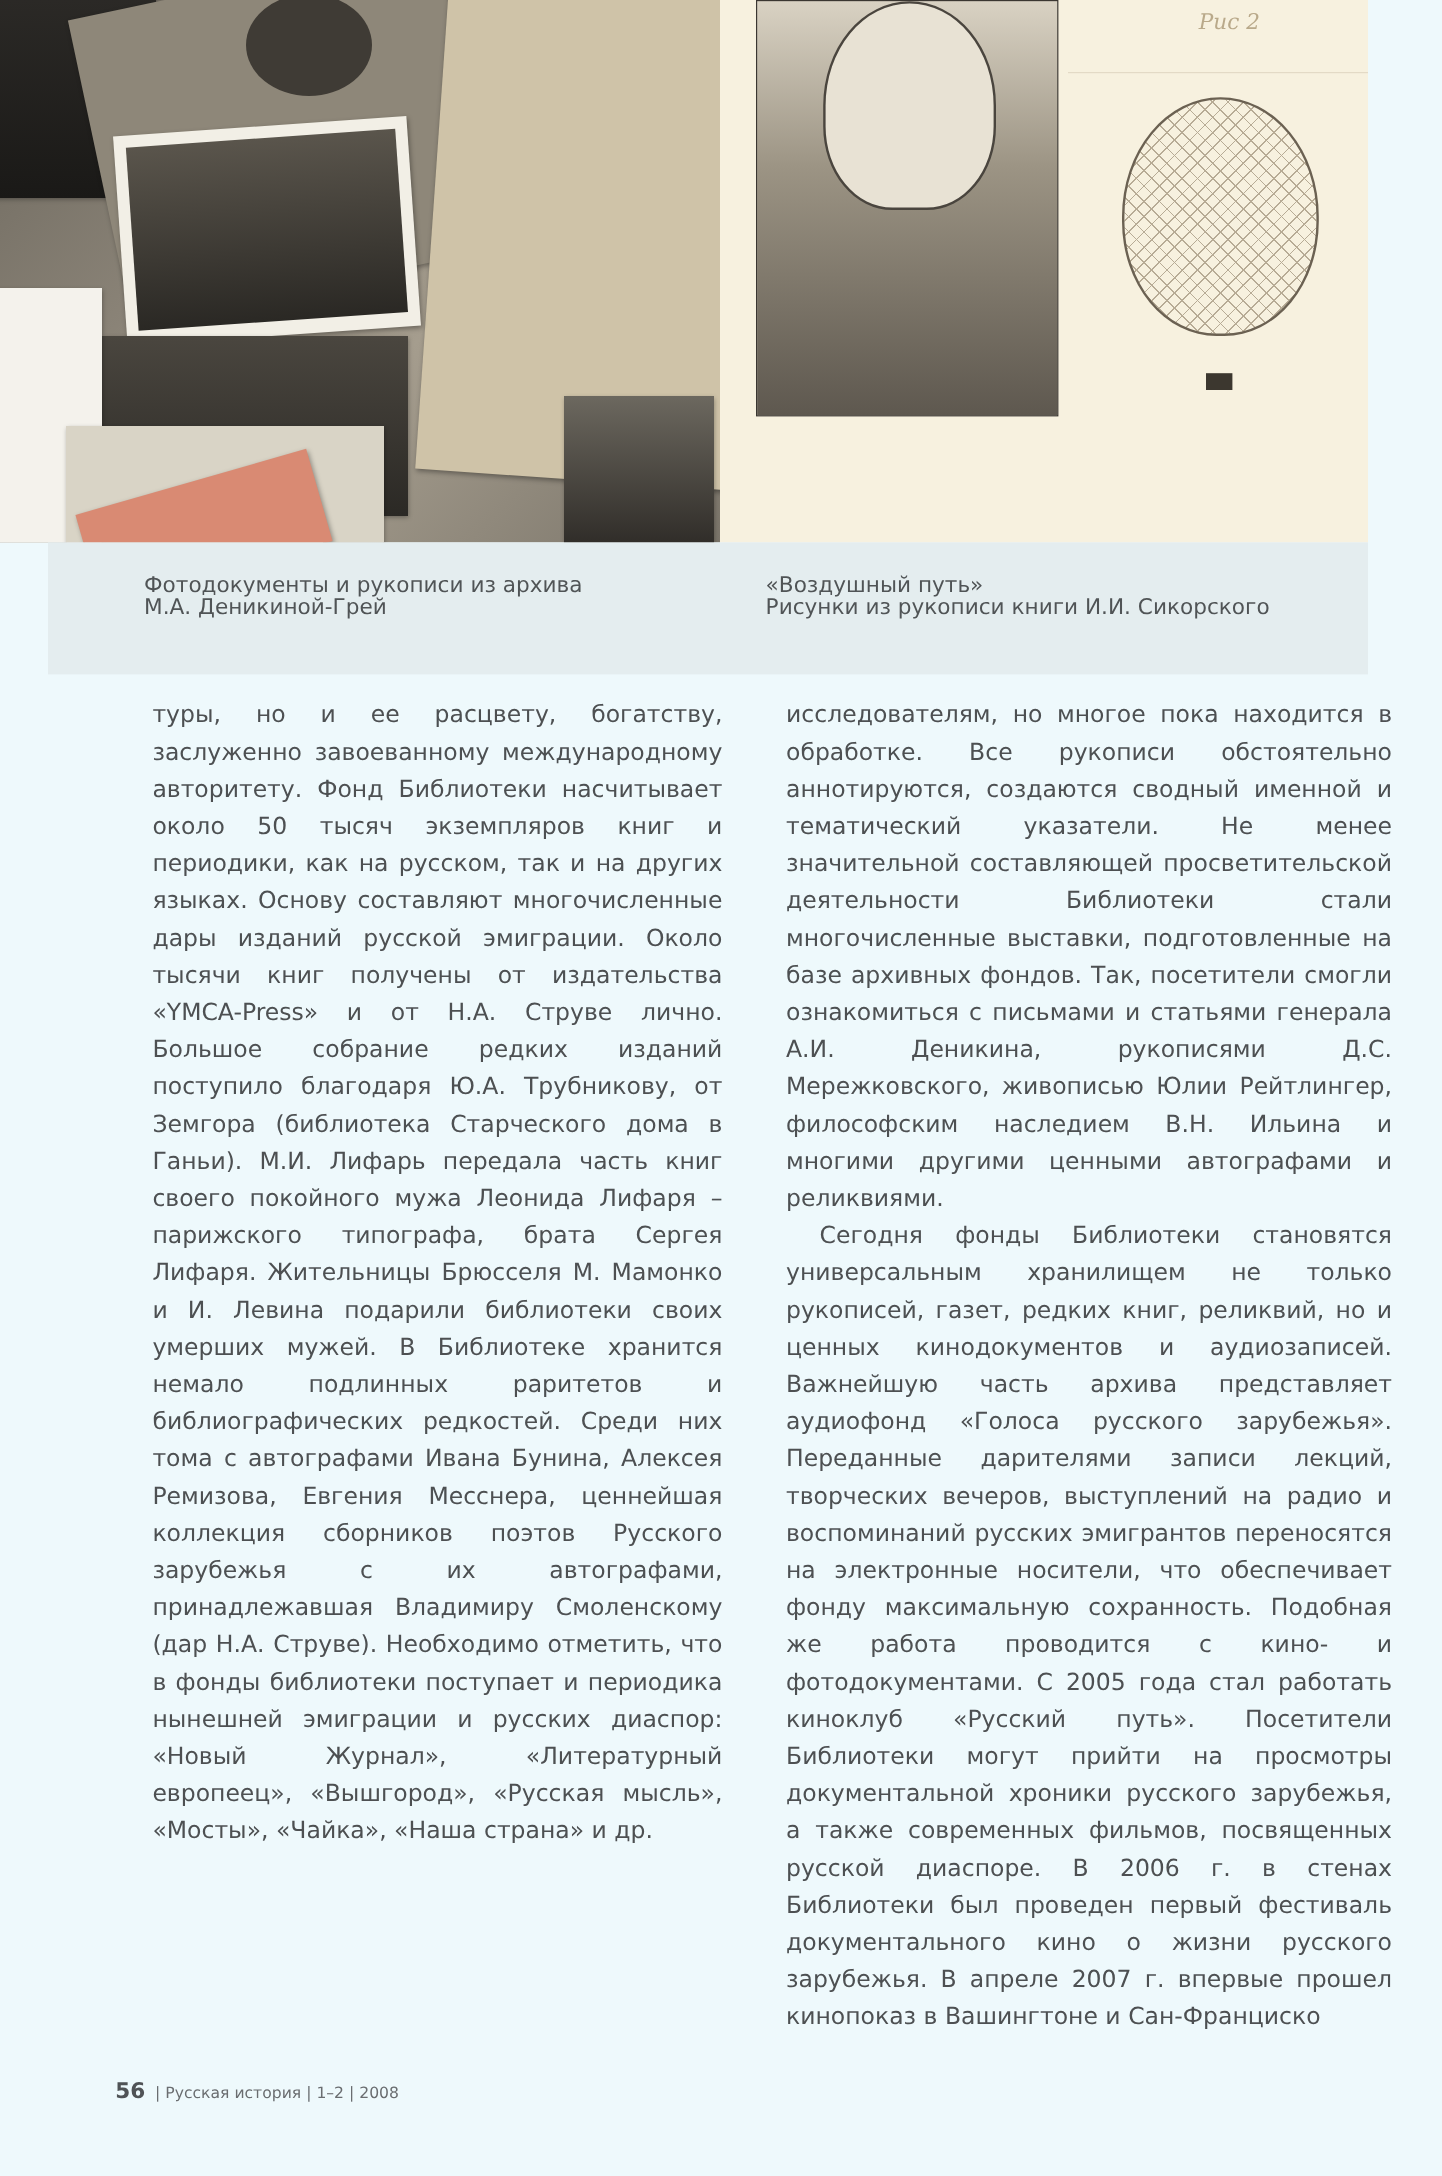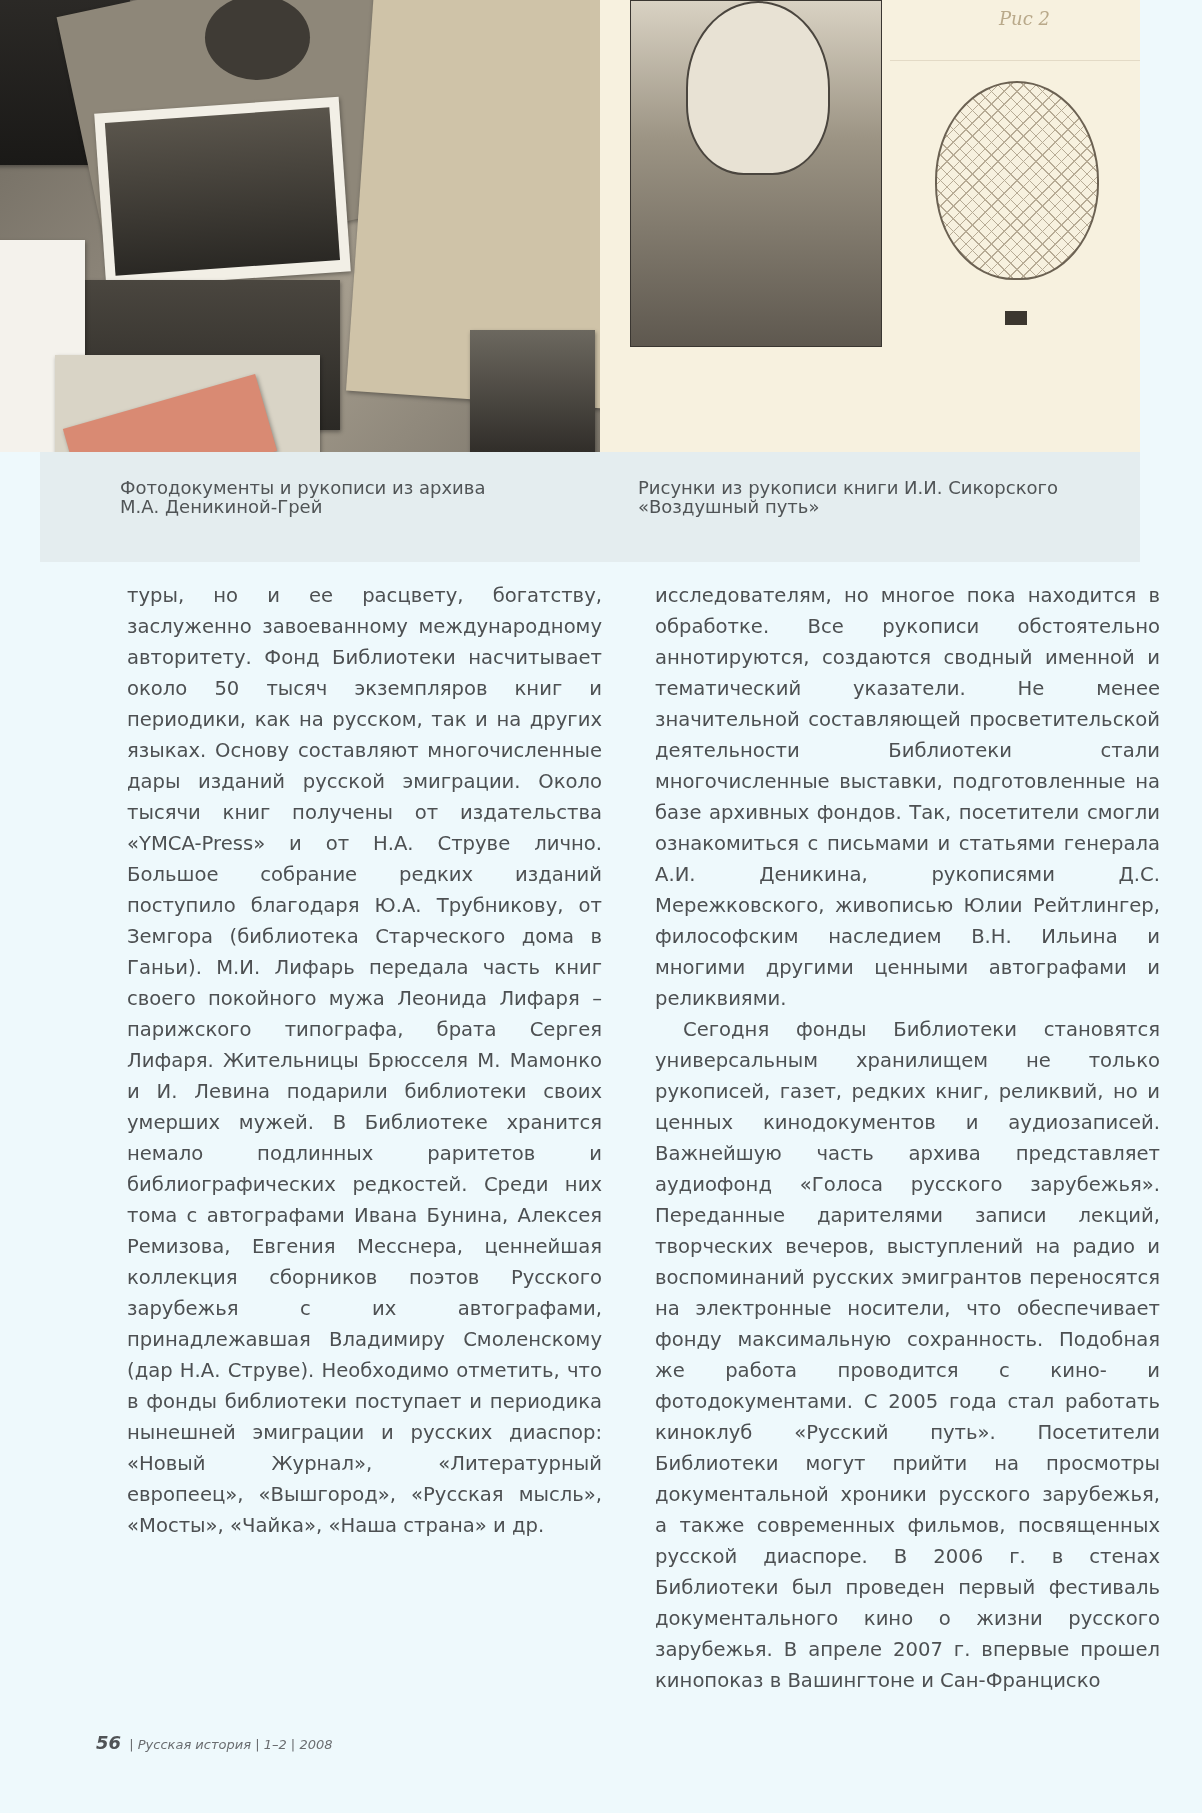--- a/index.html
+++ b/index.html
@@ -27,21 +27,21 @@
     .caption { position: absolute; top: 478px; font-size: 18px; line-height: 19px; color: #505456; }
     .caption.left { left: 120px; width: 420px; }
     .caption.right { left: 638px; width: 460px; }
 
     .col { position: absolute; top: 580px; font-size: 19.6px; line-height: 31px; color: #4d5052; }
     .col.left { left: 127px; width: 475px; }
     .col.right { left: 630px; width: 505px; margin-left: 25px; }
     .col p { margin: 0; text-align: justify; }
     .col p.indent { text-indent: 28px; }
 
-    .footer { position: absolute; left: 96px; top: 1732px; font-size: 13px; color: #6a6d70; font-style: italic; }
+    .footer { position: absolute; left: 96px; top: 1732px; font-size: 13px; color: #6a6d70; }
     .footer .pg { font-weight: bold; font-size: 18px; color: #505356; margin-right: 4px; }
 
     
     .pc { position: absolute; box-shadow: 1px 2px 4px rgba(0,0,0,.35); }
   </style>
 </head>
 <body>
 
 <div class="photo-left">
 
@@ -76,22 +76,22 @@
     <div style="position:absolute;left:115px;top:250px;width:22px;height:14px;background:#3c372f;"></div>
   </div>
 </div>
 
 <div class="caption-band"></div>
 <div class="caption left">
   <div>Фотодокументы и рукописи из архива</div>
   <div>М.А. Деникиной-Грей</div>
 </div>
 <div class="caption right">
+  <div>«Воздушный путь»</div>
   <div>Рисунки из рукописи книги И.И. Сикорского</div>
-  <div>«Воздушный путь»</div>
 </div>
 
 <div class="col left">
   <p>туры, но и ее расцвету, богатству, заслуженно завоеванному международному авторитету. Фонд Библиотеки насчитывает около 50 тысяч экземпляров книг и периодики, как на русском, так и на других языках. Основу составляют многочисленные дары изданий русской эмиграции. Около тысячи книг получены от издательства «YMCA-Press» и от Н.А. Струве лично. Большое собрание редких изданий поступило благодаря Ю.А. Трубникову, от Земгора (библиотека Старческого дома в Ганьи). М.И. Лифарь передала часть книг своего покойного мужа Леонида Лифаря – парижского типографа, брата Сергея Лифаря. Жительницы Брюсселя М. Мамонко и И. Левина подарили библиотеки своих умерших мужей. В Библиотеке хранится немало подлинных раритетов и библиографических редкостей. Среди них тома с автографами Ивана Бунина, Алексея Ремизова, Евгения Месснера, ценнейшая коллекция сборников поэтов Русского зарубежья с их автографами, принадлежавшая Владимиру Смоленскому (дар Н.А. Струве). Необходимо отметить, что в фонды библиотеки поступает и периодика нынешней эмиграции и русских диаспор: «Новый Журнал», «Литературный европеец», «Вышгород», «Русская мысль», «Мосты», «Чайка», «Наша страна» и др.</p>
 </div>
 <div class="col right">
   <p>исследователям, но многое пока находится в обработке. Все рукописи обстоятельно аннотируются, создаются сводный именной и тематический указатели. Не менее значительной составляющей просветительской деятельности Библиотеки стали многочисленные выставки, подготовленные на базе архивных фондов. Так, посетители смогли ознакомиться с письмами и статьями генерала А.И. Деникина, рукописями Д.С. Мережковского, живописью Юлии Рейтлингер, философским наследием В.Н. Ильина и многими другими ценными автографами и реликвиями.</p>
   <p class="indent">Сегодня фонды Библиотеки становятся универсальным хранилищем не только рукописей, газет, редких книг, реликвий, но и ценных кинодокументов и аудиозаписей. Важнейшую часть архива представляет аудиофонд «Голоса русского зарубежья». Переданные дарителями записи лекций, творческих вечеров, выступлений на радио и воспоминаний русских эмигрантов переносятся на электронные носители, что обеспечивает фонду максимальную сохранность. Подобная же работа проводится с кино- и фотодокументами. С 2005 года стал работать киноклуб «Русский путь». Посетители Библиотеки могут прийти на просмотры документальной хроники русского зарубежья, а также современных фильмов, посвященных русской диаспоре. В 2006 г. в стенах Библиотеки был проведен первый фестиваль документального кино о жизни русского зарубежья. В апреле 2007 г. впервые прошел кинопоказ в Вашингтоне и Сан-Франциско</p>
 </div>
 

